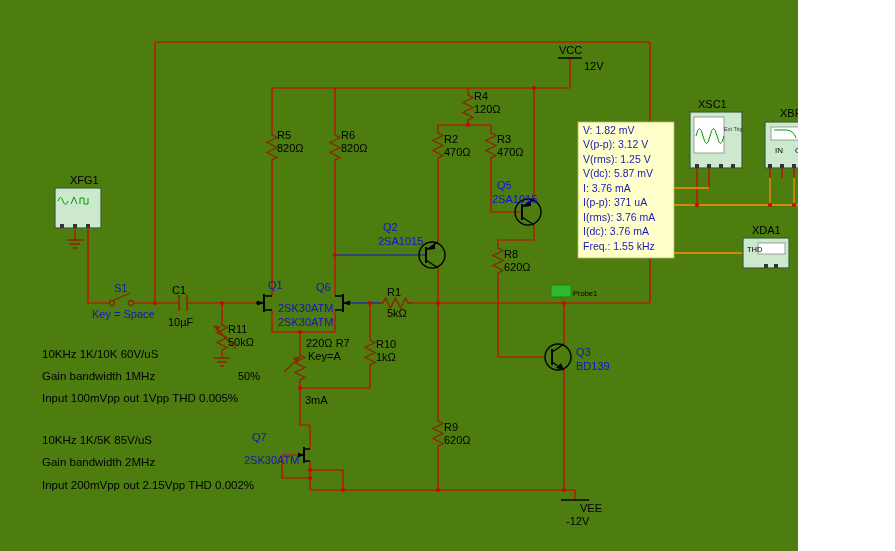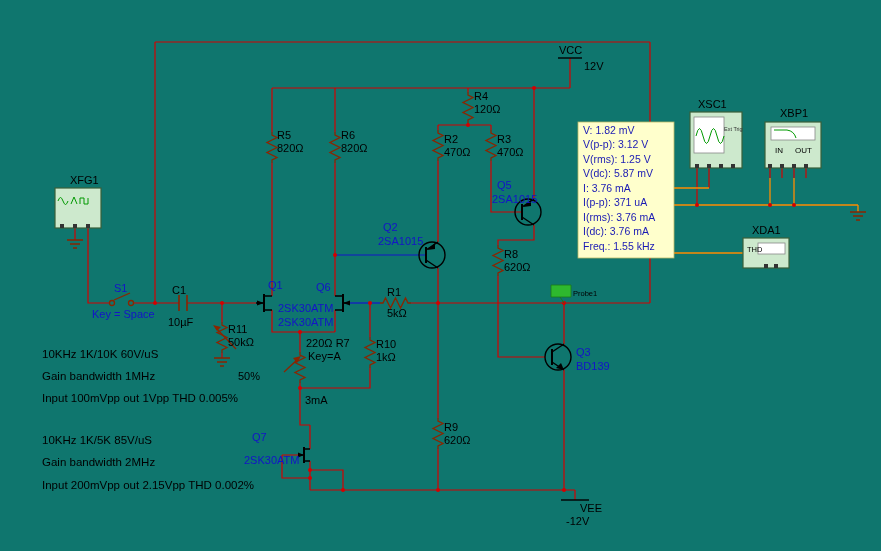--- a/index.html
+++ b/index.html
@@ -1,16 +1,16 @@
 <!DOCTYPE html>
 <html><head>
 <meta charset="utf-8">
 <style>
   html,body{margin:0;padding:0;background:#fff;}
-  .canvas{position:relative;width:881px;height:551px;background:#0f766e;overflow:hidden;
+  .canvas{position:relative;width:798px;height:551px;background:#4d7c0f;overflow:hidden;
           font-family:"Liberation Sans",sans-serif;}
   svg{font-family:"Liberation Sans",sans-serif;}
   .wire{stroke:#d40000;stroke-width:1.2;fill:none}
   .bwire{stroke:#1414c8;stroke-width:1.2;fill:none}
   .owire{stroke:#ff8c00;stroke-width:1.3;fill:none}
   .sym{stroke:#8b2500;stroke-width:1.3;fill:none}
   .symf{fill:#8b2500;stroke:none}
   .tr{stroke:#000;stroke-width:1.4;fill:none}
   .trb{stroke:#000;stroke-width:2;fill:none}
   .trf{fill:#000;stroke:none}

